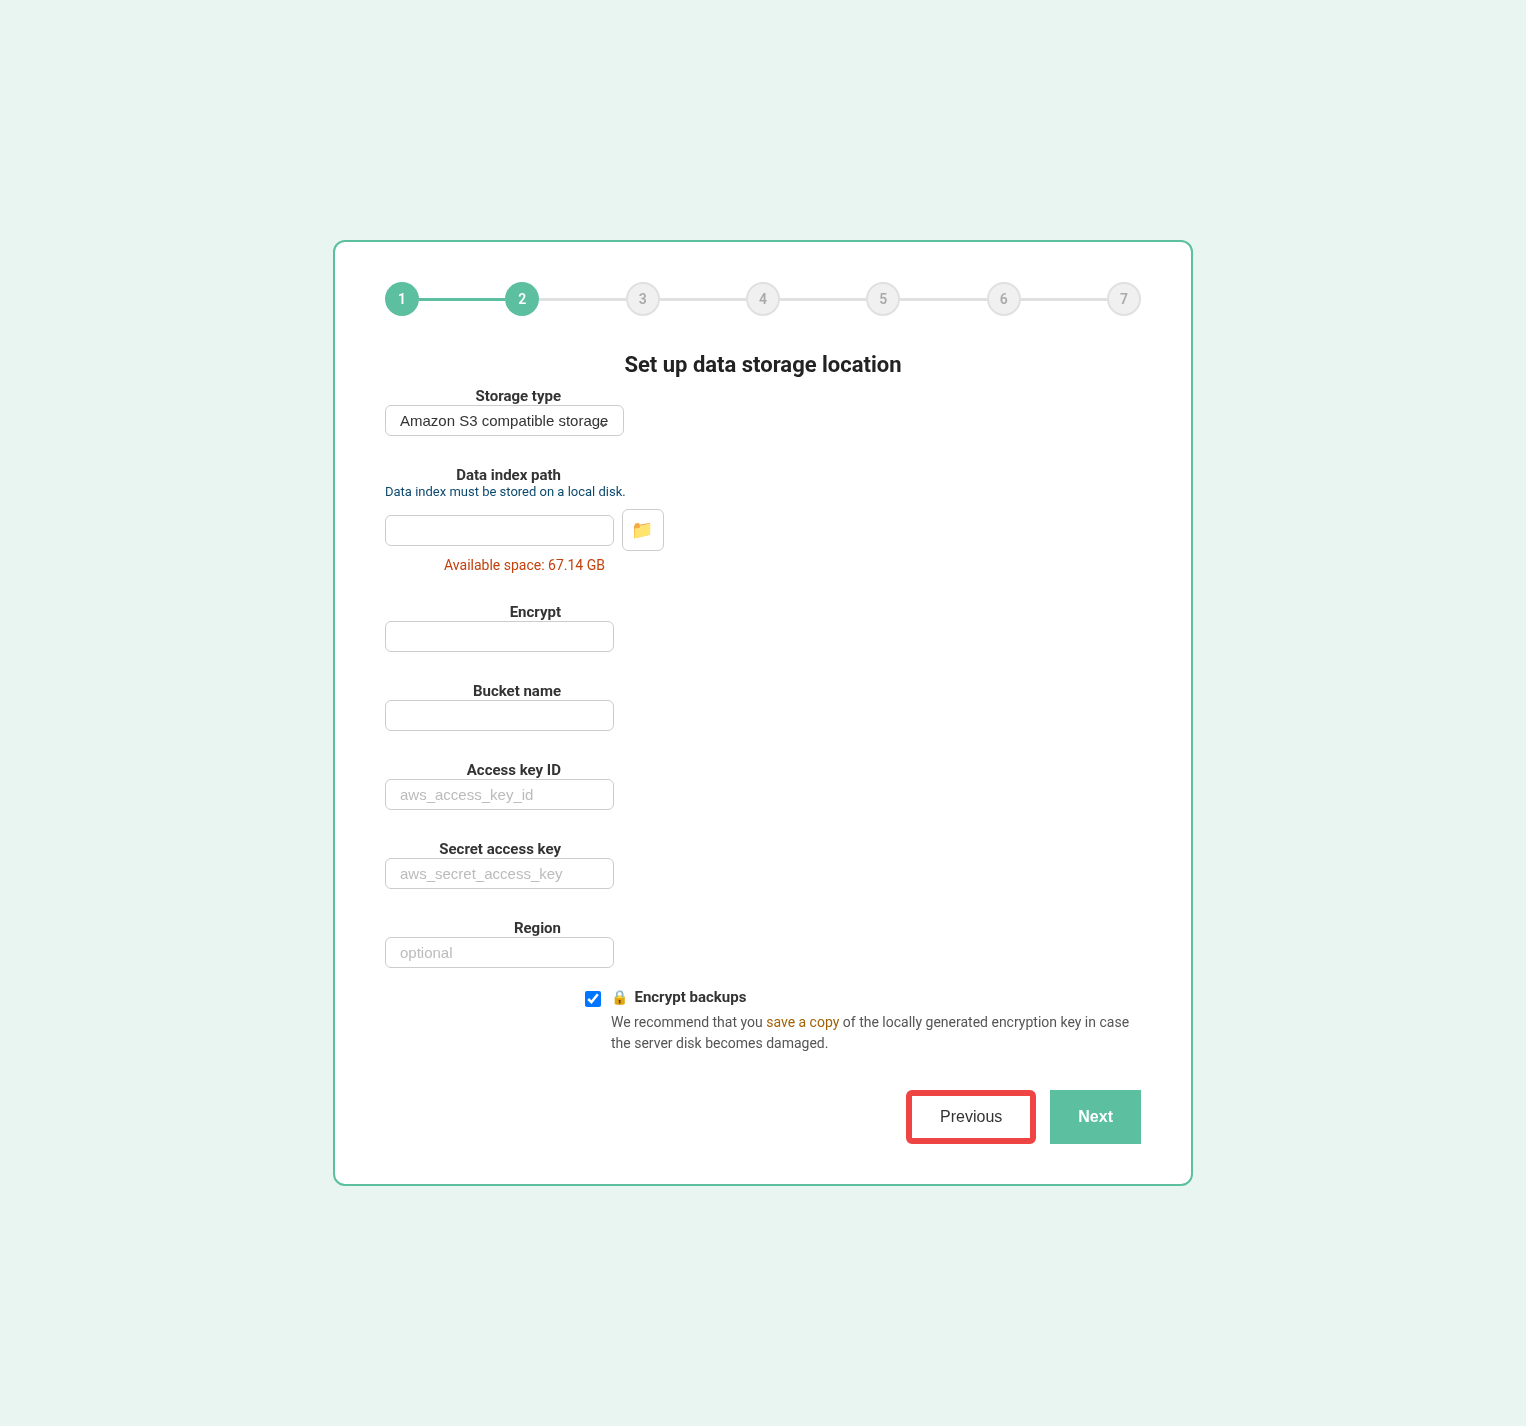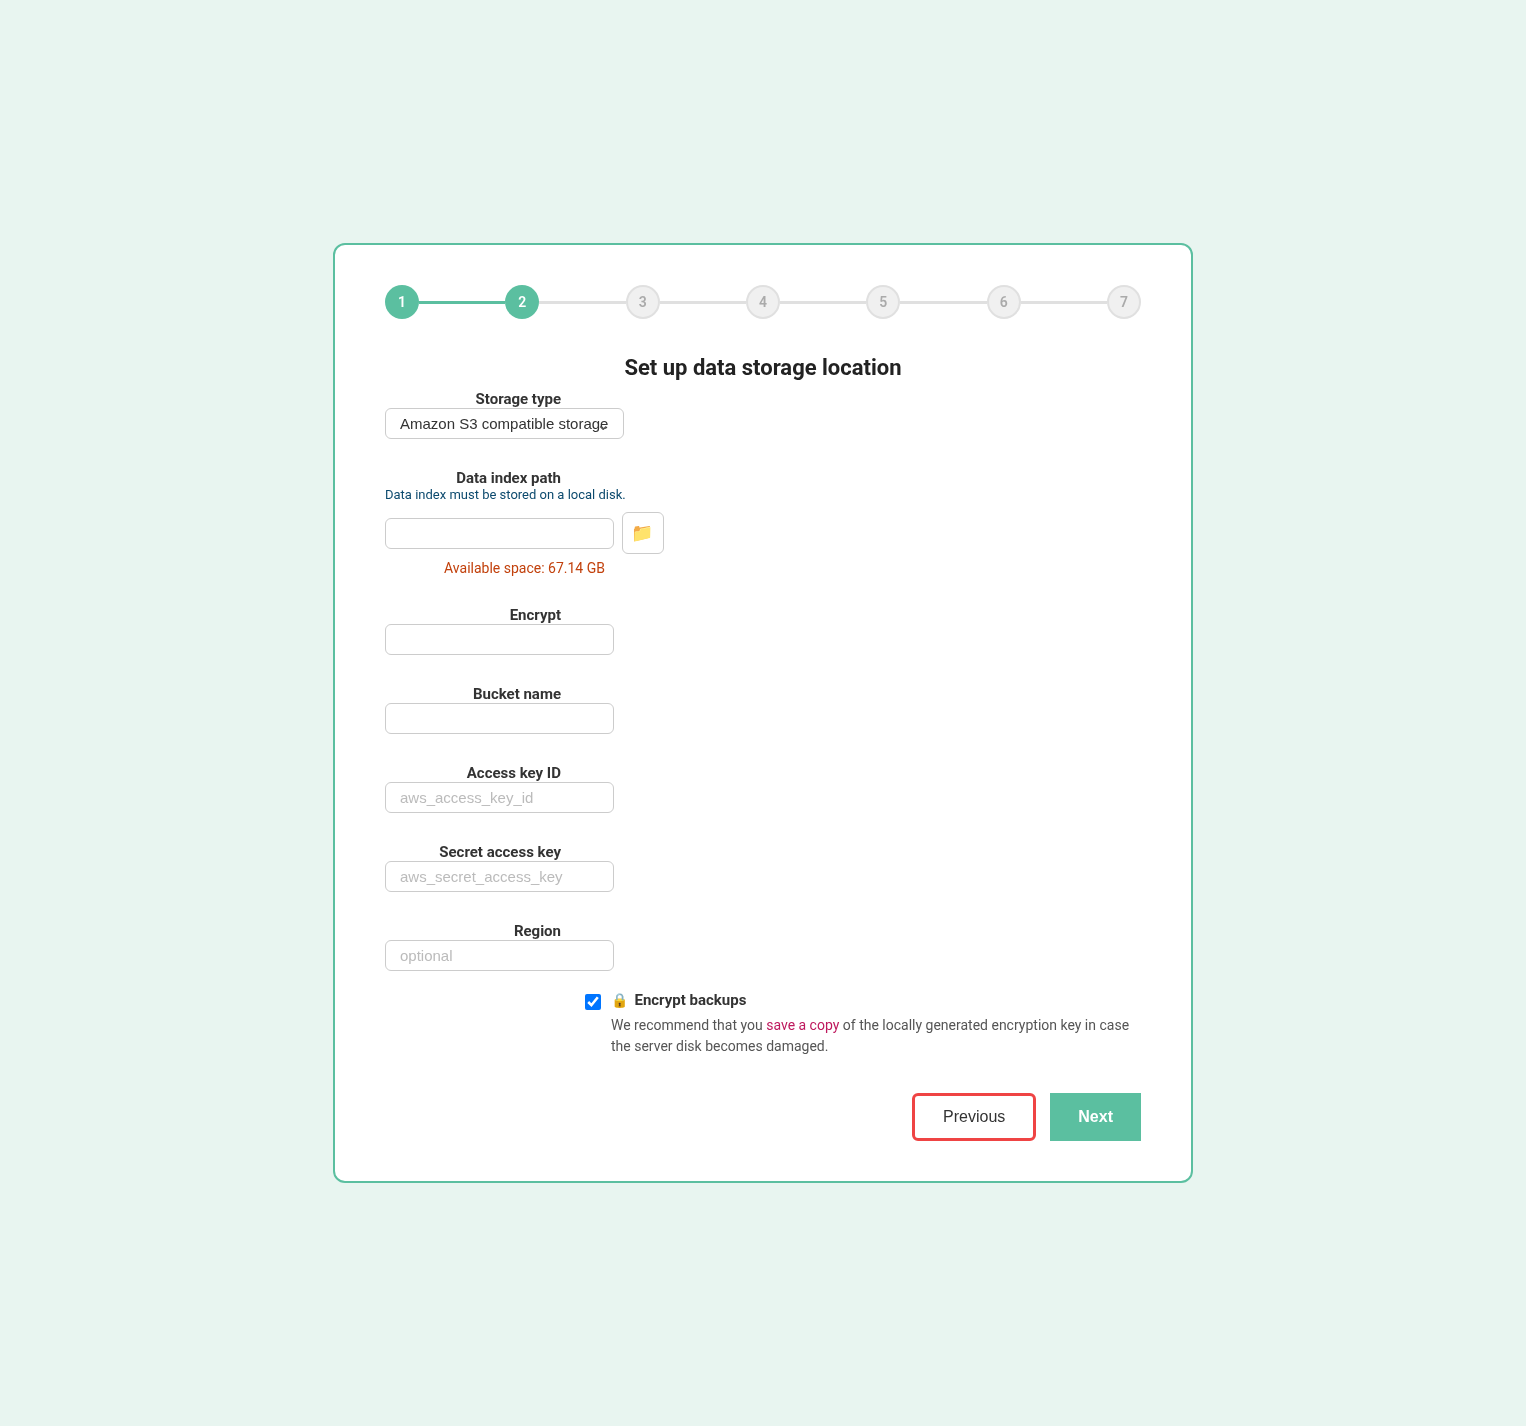--- a/index.html
+++ b/index.html
@@ -203,34 +203,34 @@
     }
 
     .encrypt-desc {
       font-size: 14px;
       color: #555;
       margin-top: 6px;
       line-height: 1.5;
     }
 
     .encrypt-desc a {
-      color: #be185d;
+      color: #a16207;
       text-decoration: none;
     }
 
     
     .button-row {
       display: flex;
       justify-content: flex-end;
       gap: 14px;
       margin-top: 36px;
     }
 
     .btn-previous {
-      border: 3px solid #ef4444;
+      border: 6px solid #ef4444;
       background: #fff;
       color: #333;
       padding: 12px 28px;
       border-radius: 6px;
       font-size: 16px;
       cursor: pointer;
       font-weight: 500;
     }
 
     .btn-next {

